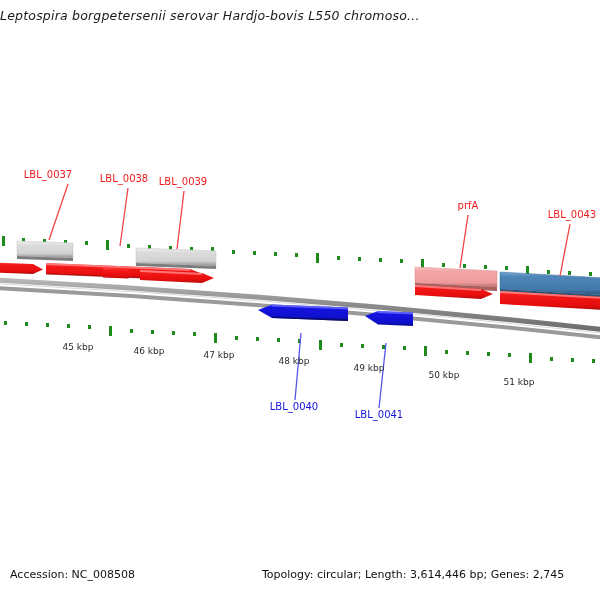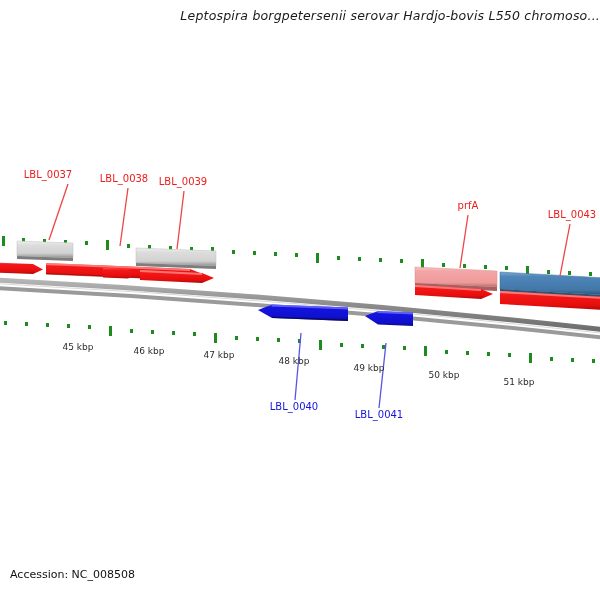--- a/index.html
+++ b/index.html
@@ -15,21 +15,21 @@
     font-family: "DejaVu Sans", sans-serif;
     -webkit-font-smoothing: antialiased;
   }
 
   
   .title {
     position: absolute;
     top: 8px;
     left: 0;
     width: 600px;
-    text-align: right;
+    text-align: left;
     font-family: "DejaVu Sans", sans-serif;
     font-style: italic;
     font-size: 12.5px;
     color: #1a1a1a;
     letter-spacing: 0.2px;
     white-space: nowrap;
   }
 
   
   .map-canvas {
@@ -294,13 +294,14 @@
       <text class="tick-lbl" x="369" y="371" text-anchor="middle">49 kbp</text>
       <text class="tick-lbl" x="444" y="378" text-anchor="middle">50 kbp</text>
       <text class="tick-lbl" x="519" y="385" text-anchor="middle">51 kbp</text>
     </g>
 
   </svg>
 </div>
 
 <div class="footer">
   <div class="footer-accession">Accession: NC_008508</div>
+  <div class="footer-stats">Topology: circular; Length: 3,614,446 bp; Genes: 2,745</div>
 </div>
 
 </body></html>

